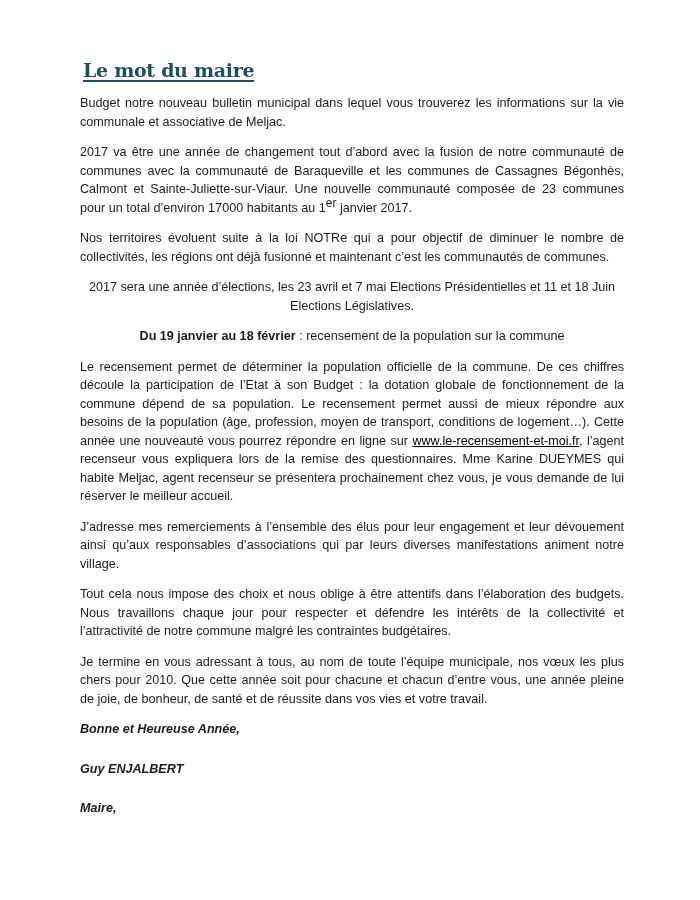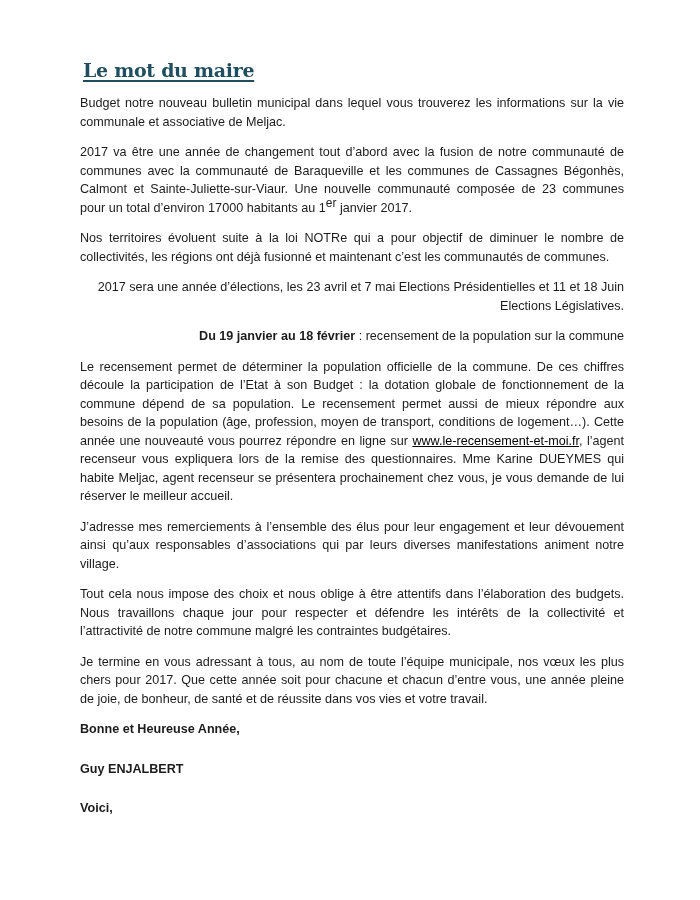--- a/index.html
+++ b/index.html
@@ -9,25 +9,25 @@
       font-family: "Liberation Sans", sans-serif; font-size: 12.6px; line-height: 18.5px;
       color: #1c1c1c;
     }
     .title {
       font-family: "DejaVu Serif", serif; font-weight: bold; font-size: 19px;
       color: #1f4e5f; text-decoration: underline; text-decoration-thickness: 1.5px;
       text-underline-offset: 3px; margin: 0 0 12px 3px; line-height: 24px;
       letter-spacing: -0.3px;
     }
     p { margin: 0 0 12px 0; text-align: justify; }
-    p.left { text-align: right; }
+    p.left { text-align: center; }
     .b { font-weight: bold; }
     a.link { color: #000000; text-decoration: underline; }
     sup { font-size: 12px; line-height: 0; vertical-align: 5px; }
-    .sig { font-weight: bold; margin: 0 0 21px 0; }
+    .sig { font-weight: bold; font-style: italic; margin: 0 0 21px 0; }
   </style>
 </head>
 <body>
 
 <div class="page">
   <h1 class="title">Le mot du maire</h1>
 
   <p>Budget notre nouveau bulletin municipal dans lequel vous trouverez les informations sur la vie communale et associative de Meljac.</p>
 
   <p><span>2017 va être une année de changement tout d’abord avec la fusion de notre communauté de communes avec la communauté de Baraqueville et les communes de Cassagnes Bégonhès, Calmont et Sainte-Juliette-sur-Viaur. Une nouvelle communauté composée de 23 communes pour un total d’environ 17000 habitants au 1</span><sup>er</sup><span> janvier 2017.</span></p>
@@ -38,18 +38,18 @@
 
   <p class="left"><span class="b">Du 19 janvier au 18 février</span><span> : recensement de la population sur la commune</span></p>
 
   <p><span>Le recensement permet de déterminer la population officielle de la commune. De ces chiffres découle la participation de l’Etat à son Budget : la dotation globale de fonctionnement de la commune dépend de sa population. Le recensement permet aussi de mieux répondre aux besoins de la population (âge, profession, moyen de transport, conditions de logement…). Cette année une nouveauté vous pourrez répondre en ligne sur </span><a class="link">www.le-recensement-et-moi.fr</a><span>, l’agent recenseur vous expliquera lors de la remise des questionnaires. Mme Karine DUEYMES qui habite Meljac, agent recenseur se présentera prochainement chez vous, je vous demande de lui réserver le meilleur accueil.</span></p>
 
   <p>J’adresse mes remerciements à l’ensemble des élus pour leur engagement et leur dévouement ainsi qu’aux responsables d’associations qui par leurs diverses manifestations animent notre village.</p>
 
 
   <p>Tout cela nous impose des choix et nous oblige à être attentifs dans l’élaboration des budgets. Nous travaillons chaque jour pour respecter et défendre les intérêts de la collectivité et l’attractivité de notre commune malgré les contraintes budgétaires.</p>
 
-  <p>Je termine en vous adressant à tous, au nom de toute l’équipe municipale, nos vœux les plus chers pour 2017. Que cette année soit pour chacune et chacun d’entre vous, une année pleine de joie, de bonheur, de santé et de réussite dans vos vies et votre travail.</p>
+  <p>Je termine en vous adressant à tous, au nom de toute l’équipe municipale, nos vœux les plus chers pour 2010. Que cette année soit pour chacune et chacun d’entre vous, une année pleine de joie, de bonheur, de santé et de réussite dans vos vies et votre travail.</p>
 
   <div class="sig">Bonne et Heureuse Année,</div>
   <div class="sig">Guy ENJALBERT</div>
-  <div class="sig">Voici,</div>
+  <div class="sig">Maire,</div>
 </div>
 
 </body></html>

